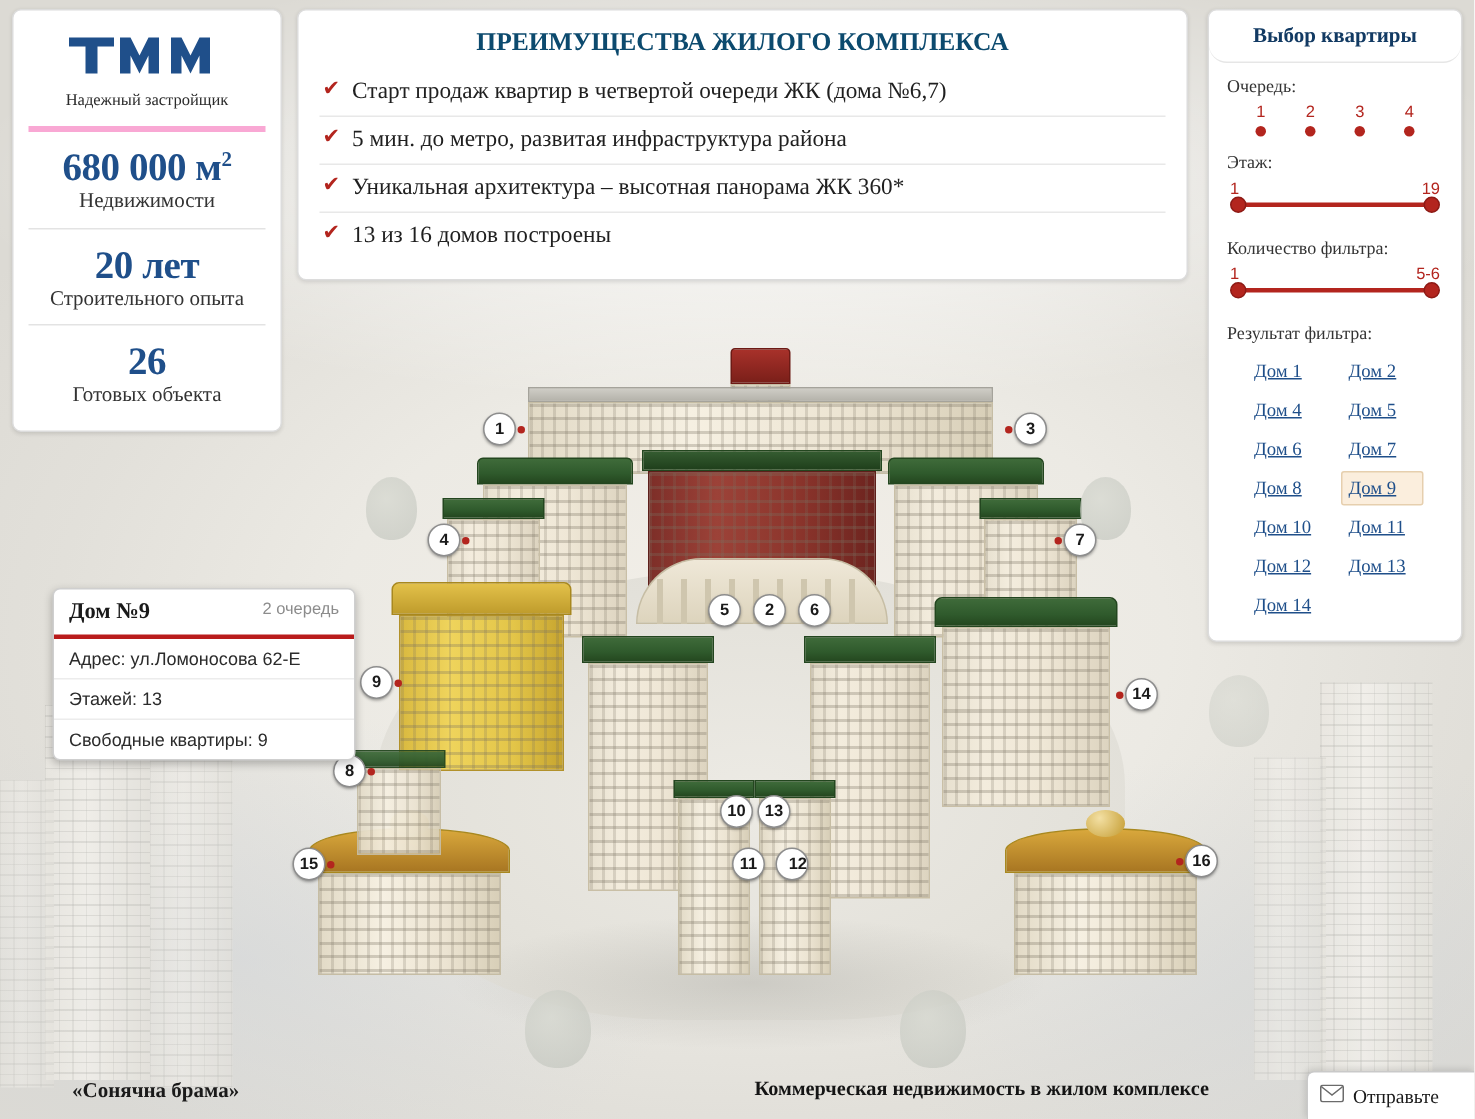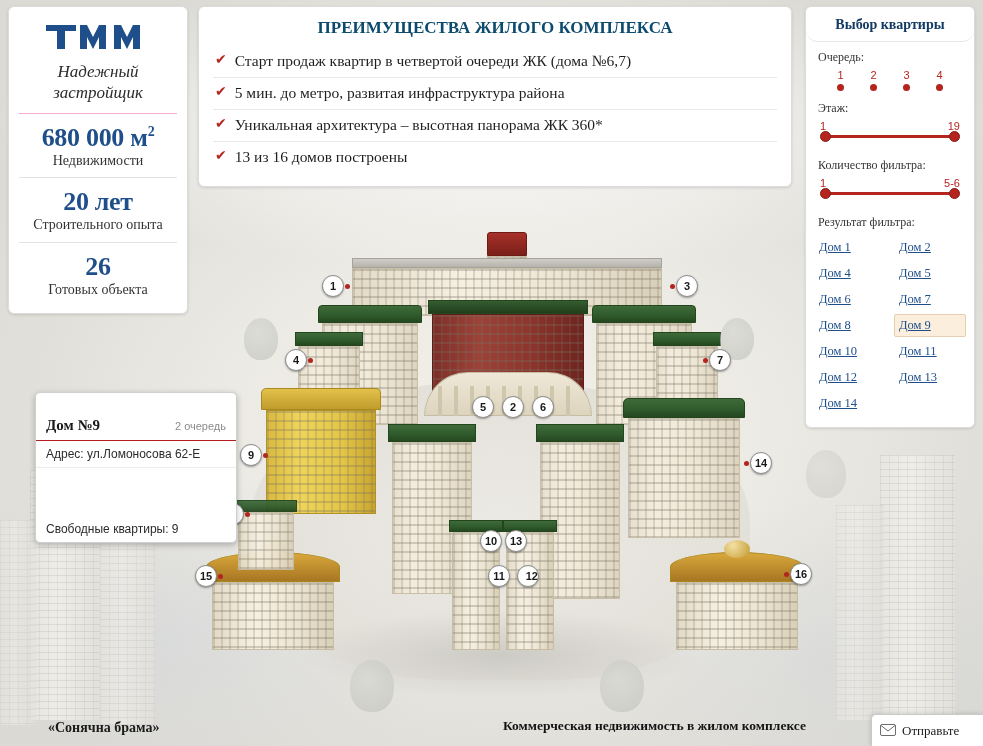--- a/index.html
+++ b/index.html
@@ -114,22 +114,22 @@
     border:1px solid #dcdcdc;
     border-radius:6px;
     box-shadow:0 1px 3px rgba(0,0,0,.12);
     padding:8px 10px 12px;
     text-align:center;
     z-index:40;
   }
   .logo-wrap { padding:6px 0 8px; }
   .logo-svg { display:block; margin:0 auto; }
   .panel-sub {
-    font-size:17px; color:#2b2b2b; line-height:1.25;
-    padding-bottom:9px; border-bottom:1px solid #f9a8d4;font-style:italic;
+    font-size:11px; color:#2b2b2b; line-height:1.25;
+    padding-bottom:9px; border-bottom:4px solid #f9a8d4;
   }
   .stat { padding:9px 0 8px; border-bottom:1px solid #e3e3e3; }
   .stat:last-child { border-bottom:none; padding-bottom:2px; }
   .stat-num {
     font-size:26px; color:#1f4f8a; font-weight:bold; letter-spacing:-.3px;
   }
   .stat-num sup { font-size:14px; }
   .stat-lbl { font-size:14px; color:#333; line-height:1.2; }
 
   
@@ -187,21 +187,21 @@
   .slider .knob {
     position:absolute; top:11px; width:11px; height:11px; border-radius:50%;
     background:#b3251e; border:1px solid #8d1a15; cursor:pointer;
   }
   .slider .knob.k1 { left:0px; }
   .slider .knob.k2 { right:0px; }
 
   #result-lbl { font-size:12px; color:#333; padding:8px 12px 4px; }
   #house-grid {
     display:grid; grid-template-columns:1fr 1fr; gap:3px 8px;
-    padding:2px 8px 0;
+    padding:2px 25px 0;
   }
   .house-link {
     font-size:12.5px; color:#1f4f8a; text-decoration:underline;
     padding:3px 4px; cursor:pointer; font-family:"Liberation Serif",serif;
     border:1px solid transparent; border-radius:2px;
   }
   .house-link.active {
     background:#fbeedd; border-color:#e6cfae; text-decoration:underline;
     color:#1f4f8a;
   }
@@ -210,32 +210,31 @@
   #tooltip {
     position:absolute; left:35px; top:392px; width:202px;
     background:#ffffff;
     border:1px solid #cfcfcf;
     border-radius:5px;
     box-shadow:0 2px 6px rgba(0,0,0,.25);
     z-index:45;
     overflow:hidden;
   }
   #tt-head {
-    display:flex; align-items:center; justify-content:space-between;
+    display:flex; align-items:flex-start; justify-content:space-between;
     padding:7px 10px 6px;
-    border-bottom:1px solid #b91c1c;
-    margin-top:17px;
+    border-bottom:3px solid #b91c1c;
   }
   #tt-title { font-size:15px; font-weight:bold; color:#1a1a1a; }
   #tt-queue { font-size:11px; color:#8c8c8c; font-family:"Liberation Sans",sans-serif; }
   .tt-row {
     font-size:12px; color:#2b2b2b; padding:6px 10px 6px;
     border-bottom:1px solid #ececec; font-family:"Liberation Sans",sans-serif;
   }
-  .tt-row:last-child { border-bottom:none;margin-top:48px; }
+  .tt-row:last-child { border-bottom:none; }
 
   
   #caption-left {
     position:absolute; left:48px; bottom:10px;
     font-size:14px; color:#1a1a1a; font-weight:bold; z-index:35;
   }
   #caption-right {
     position:absolute; left:503px; bottom:12px;
     font-size:13.5px; color:#141414; font-weight:bold; z-index:35;
   }
@@ -588,20 +587,21 @@
       <span class="dot"></span>
       <span>16</span>
     </div>
 
   <div id="tooltip">
     <div id="tt-head">
       <span id="tt-title">Дом №9</span>
       <span id="tt-queue">2 очередь</span>
     </div>
     <div class="tt-row">Адрес: ул.Ломоносова 62-Е</div>
+    <div class="tt-row">Этажей: 13</div>
     <div class="tt-row">Свободные квартиры: 9</div>
   </div>
 
   <div id="caption-left">«Сонячна брама»</div>
   <div id="caption-right">Коммерческая недвижимость в жилом комплексе</div>
 
   <div id="chat-widget">
     <span>
       <svg width="16" height="12" viewBox="0 0 16 12" aria-hidden="true">
         <rect x="0.5" y="0.5" width="15" height="11" rx="1.5" fill="#ffffff" stroke="#6b6b6b"></rect>

